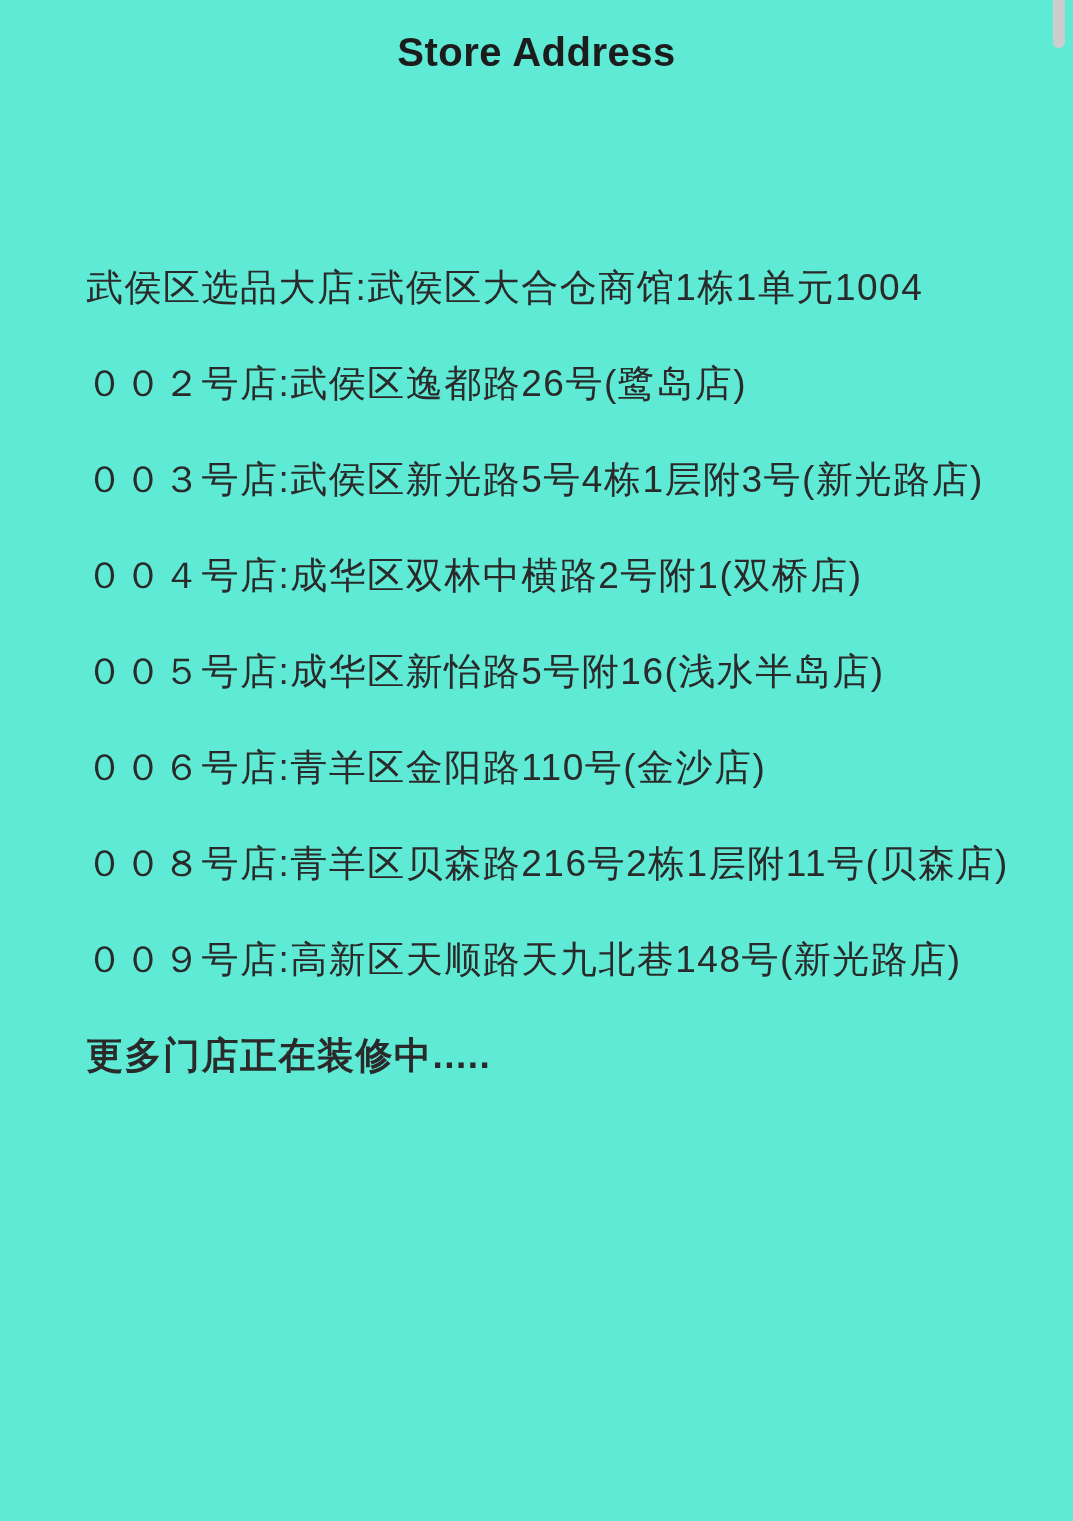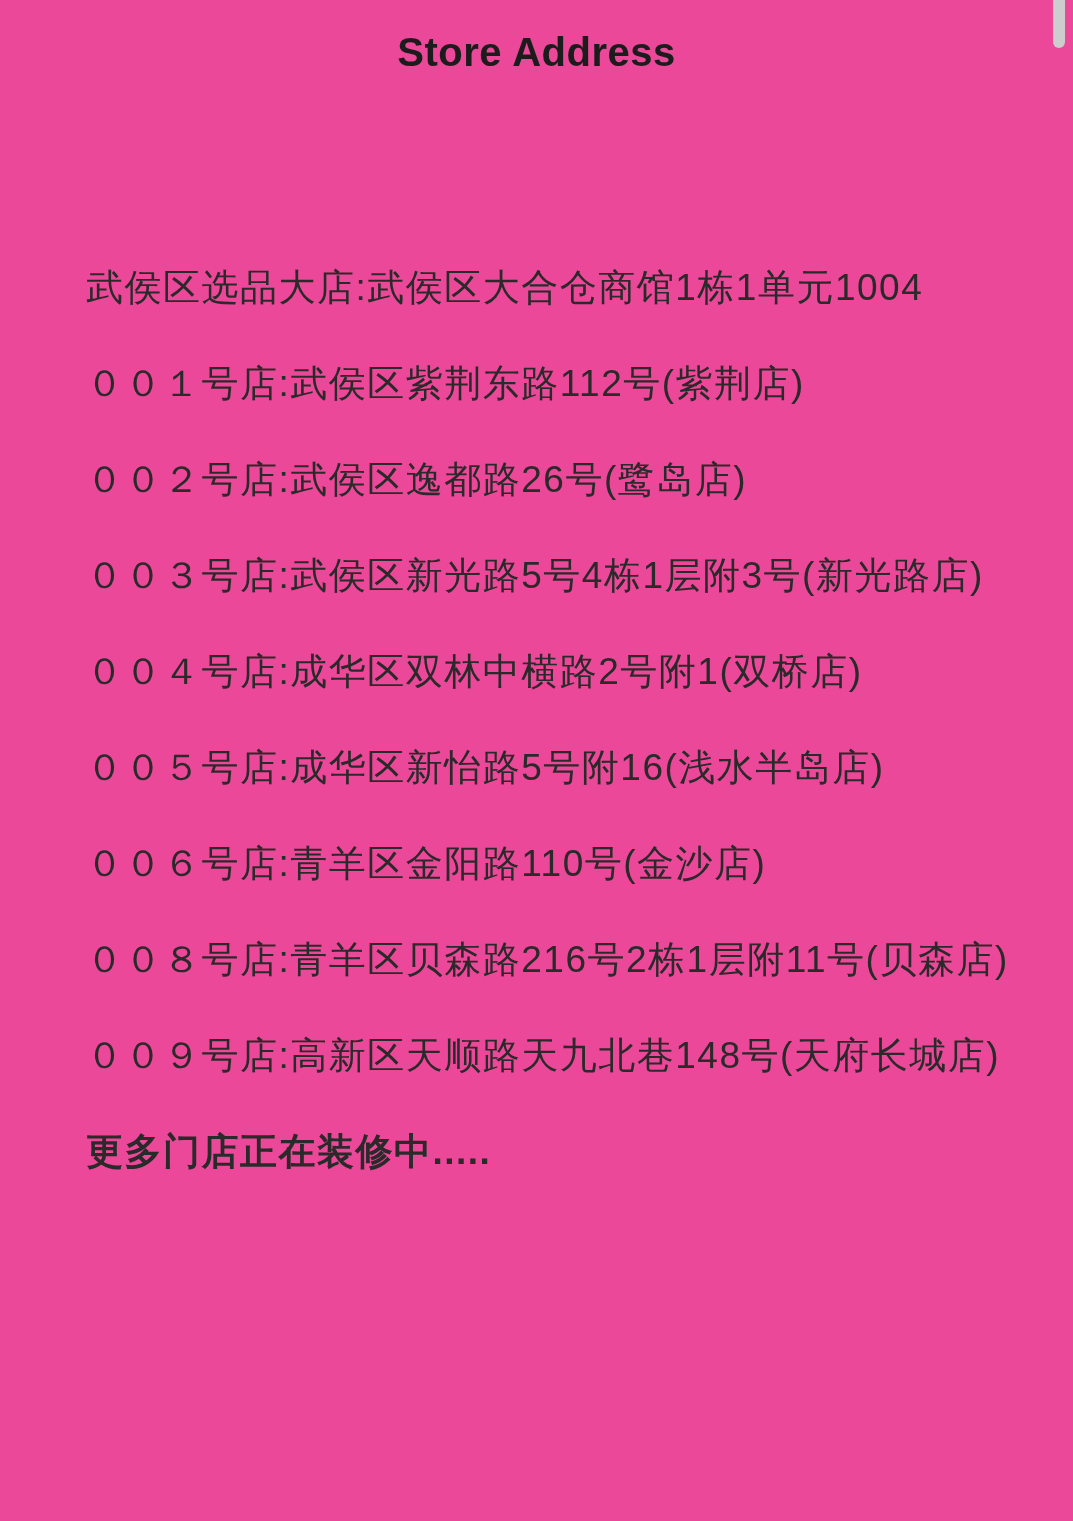--- a/index.html
+++ b/index.html
@@ -5,21 +5,21 @@
     html, body {
       margin: 0;
       padding: 0;
       background: #ffffff;
       font-family: "Liberation Sans", "DejaVu Sans", sans-serif;
     }
     .page {
       position: relative;
       width: 1073px;
       height: 1521px;
-      background: #ec4899;
+      background: #5eead4;
       overflow: hidden;
     }
     .page-title {
       margin: 26px 0 0 0;
       font-size: 40px;
       line-height: 52px;
       font-weight: 700;
       text-align: center;
       color: #1c1c1c;
       letter-spacing: 0.5px;
@@ -61,25 +61,24 @@
 <body>
 
 <div class="page">
 
   <div class="scrollbar-thumb"></div>
 
   <h1 class="page-title">Store Address</h1>
 
   <div class="store-list">
     <p class="store-item">武侯区选品大店:武侯区大合仓商馆1栋1单元1004</p>
-    <p class="store-item">００１号店:武侯区紫荆东路112号(紫荆店)</p>
     <p class="store-item">００２号店:武侯区逸都路26号(鹭岛店)</p>
     <p class="store-item">００３号店:武侯区新光路5号4栋1层附3号(新光路店)</p>
     <p class="store-item">００４号店:成华区双林中横路2号附1(双桥店)</p>
     <p class="store-item">００５号店:成华区新怡路5号附16(浅水半岛店)</p>
     <p class="store-item">００６号店:青羊区金阳路110号(金沙店)</p>
     <p class="store-item">００８号店:青羊区贝森路216号2栋1层附11号(贝森店)</p>
-    <p class="store-item">００９号店:高新区天顺路天九北巷148号(天府长城店)</p>
+    <p class="store-item">００９号店:高新区天顺路天九北巷148号(新光路店)</p>
   </div>
 
   <p class="more-note">更多门店正在装修中.....</p>
 
 </div>
 
 </body></html>

